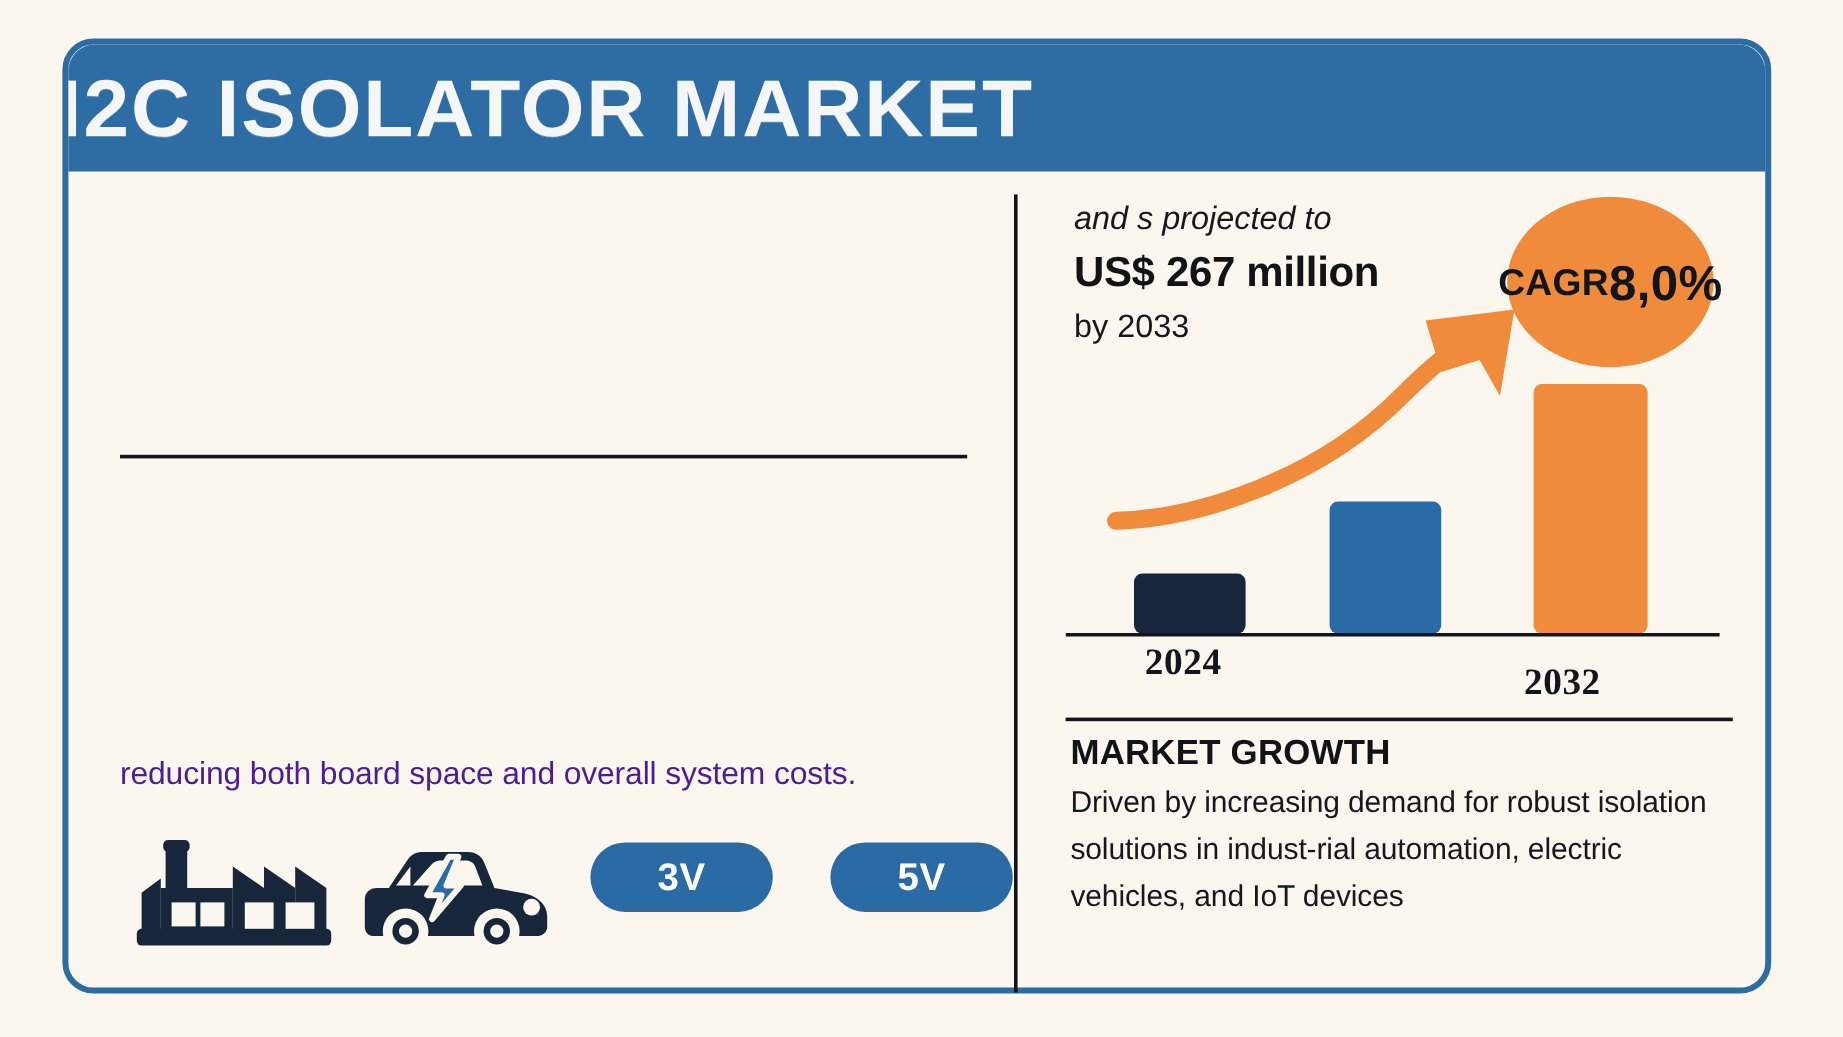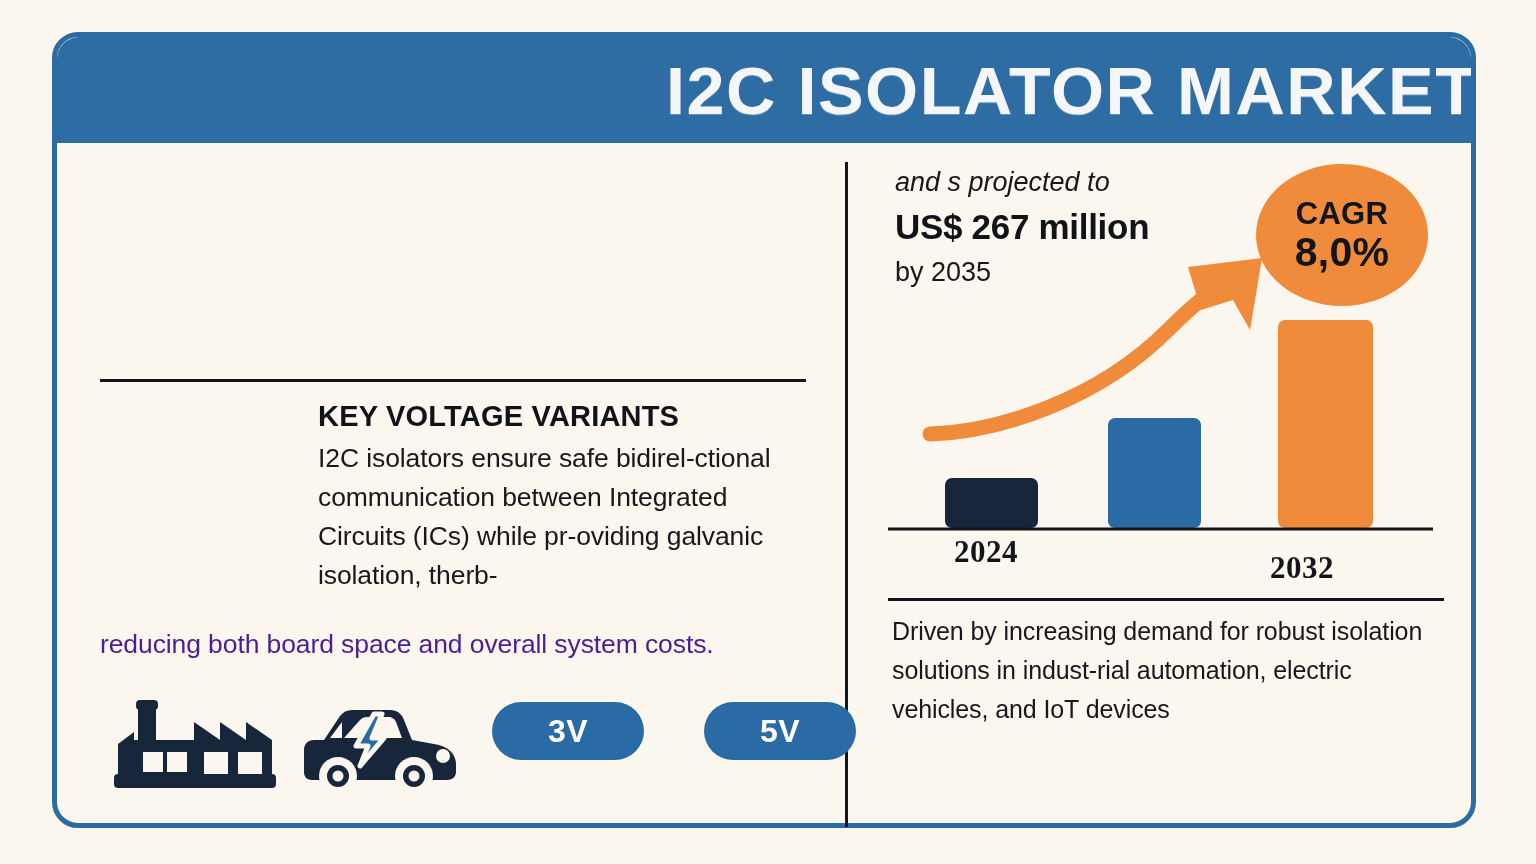--- a/index.html
+++ b/index.html
@@ -36,21 +36,21 @@
   .header {
     position: absolute;
     left: 57px;
     top: 37px;
     width: 1414px;
     height: 106px;
     background: #2e6da4;
     border-radius: 22px 22px 0 0;
     display: flex;
     align-items: center;
-    justify-content: flex-end;
+    justify-content: flex-start;
     overflow: hidden;
   }
   .header-title {
     color: #f4f6f8;
     font-size: 67px;
     font-weight: bold;
     letter-spacing: 1.5px;
     font-family: "Liberation Sans Narrow", "Liberation Sans", sans-serif;
     transform: scaleX(1.02);
     white-space: nowrap;
@@ -136,21 +136,21 @@
     left: 112px;
     top: 694px;
     width: 360px;
     height: 100px;
   }
   .pill-row {
     position: absolute;
     left: 492px;
     top: 702px;
     display: flex;
-    gap: 60px;
+    gap: 48px;
   }
   .pill {
     width: 152px;
     height: 58px;
     border-radius: 30px;
     background: #2a6ba5;
     color: #ffffff;
     font-size: 32px;
     font-weight: bold;
     display: flex;
@@ -187,21 +187,21 @@
 
   .cagr-badge {
     position: absolute;
     left: 1256px;
     top: 164px;
     width: 172px;
     height: 142px;
     border-radius: 50%;
     background: #f08b3c;
     display: flex;
-    flex-direction: column;
+    flex-direction: row;
     align-items: center;
     justify-content: center;
     line-height: 1.0;
   }
   .cagr-label {
     font-size: 31px;
     font-weight: bold;
     color: #121519;
     letter-spacing: 0.3px;
   }
@@ -280,24 +280,20 @@
   <div class="header">
     <div class="header-title">I2C ISOLATOR MARKET</div>
   </div>
 
   <div class="v-divider"></div>
 
 
   <div class="h-divider"></div>
 
 
-  <div class="kv-block">
-    <div class="kv-title">KEY VOLTAGE VARIANTS</div>
-    <div class="kv-body">I2C isolators ensure safe bidirel-ctional communication between Integrated Circuits (ICs) while pr-oviding galvanic isolation, therb-</div>
-  </div>
   <div class="kv-tail">reducing both board space and overall system costs.</div>
 
   <div class="icon-strip">
     <svg width="360" height="100" viewBox="0 0 360 100">
 
       <g fill="#17263a">
         <rect x="24" y="6" width="22" height="10" rx="4"></rect>
         <rect x="26" y="14" width="18" height="40"></rect>
         <path d="M6 50 L22 38 L22 88 L6 88 Z"></path>
         <path d="M22 46 L82 46 L82 88 L22 88 Z"></path>
@@ -332,21 +328,21 @@
   </div>
 
   <div class="pill-row">
     <div class="pill">3V</div>
     <div class="pill">5V</div>
   </div>
 
   <div class="right-col">
     <div class="proj-line1">and s projected to</div>
     <div class="proj-strong">US$ 267 million</div>
-    <div class="proj-line3">by 2035</div>
+    <div class="proj-line3">by 2033</div>
   </div>
 
   <div class="cagr-badge">
     <div class="cagr-label">CAGR</div>
     <div class="cagr-value">8,0%</div>
   </div>
 
   <div class="chart">
     <svg width="556" height="290" viewBox="0 0 556 290">
 
@@ -364,16 +360,17 @@
   </div>
 
   <div class="years">
     <div class="year-label year-2024">2024</div>
     <div class="year-label year-2032">2032</div>
   </div>
 
   <div class="h-divider2"></div>
 
   <div class="growth-block">
+    <div class="growth-title">MARKET GROWTH</div>
     <div class="growth-body">Driven by increasing demand for robust isolation solutions in indust-rial automation, electric vehicles, and IoT devices</div>
   </div>
 
 </div>
 
 </body></html>

